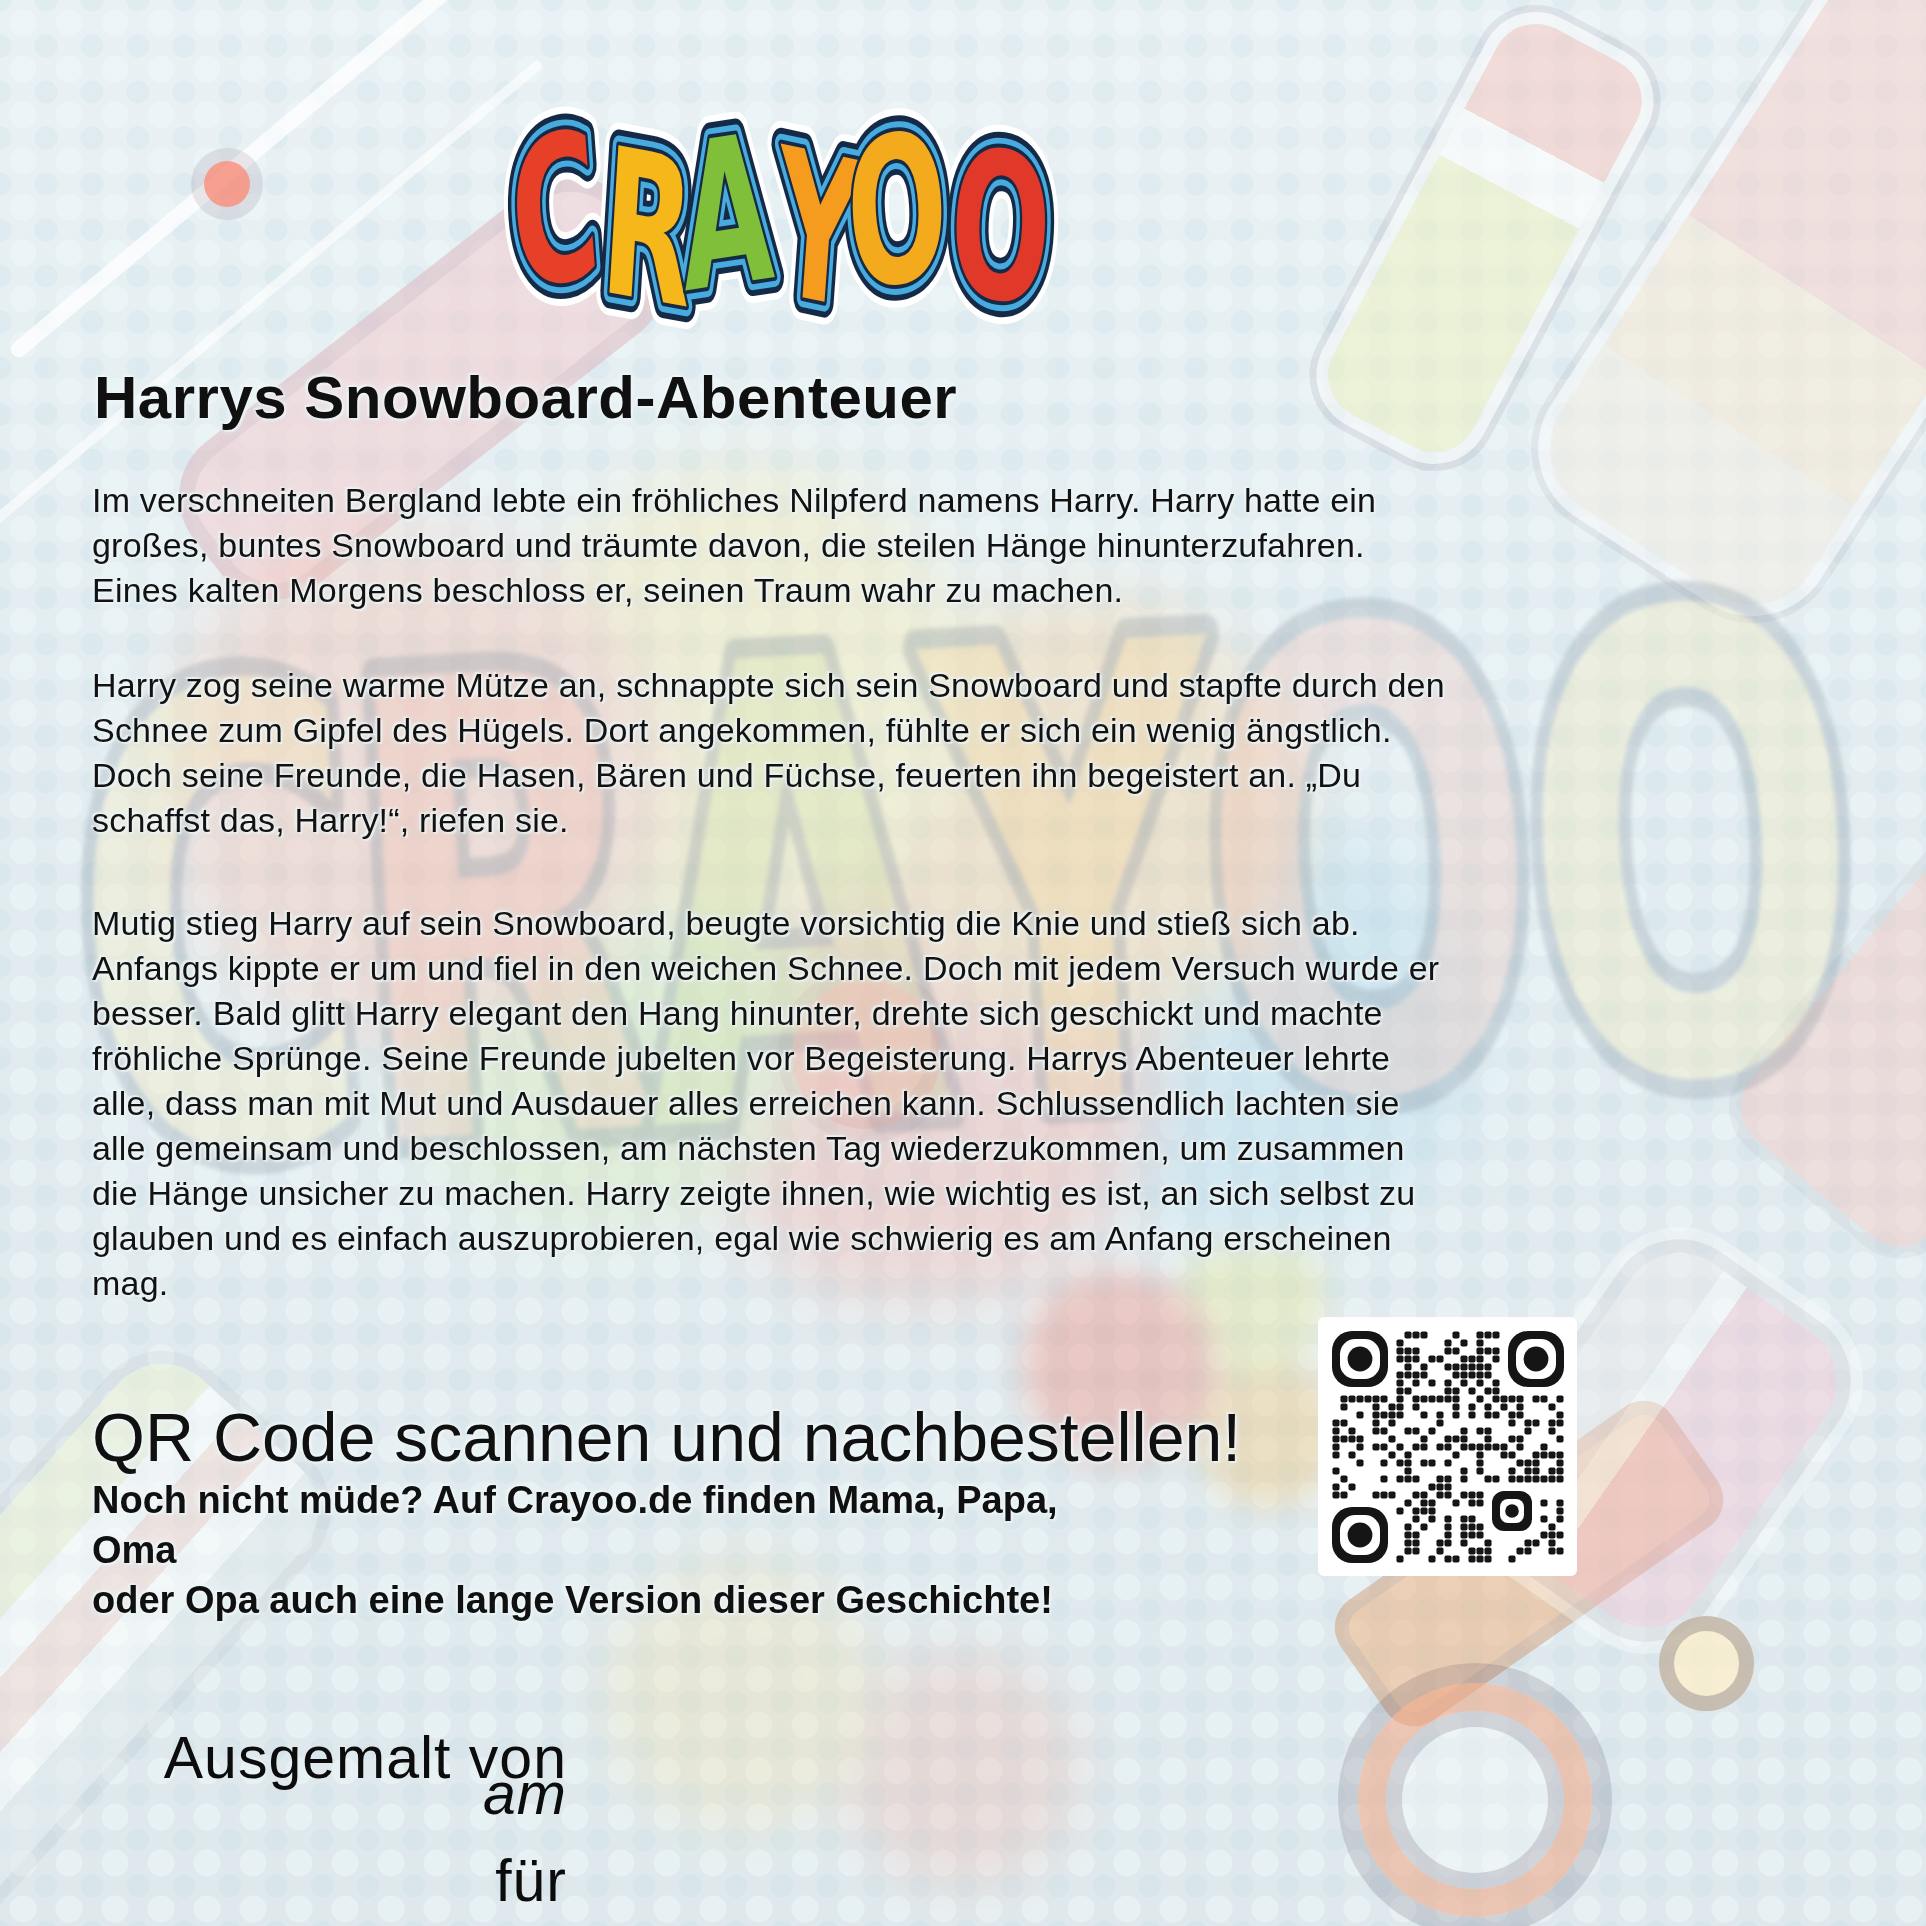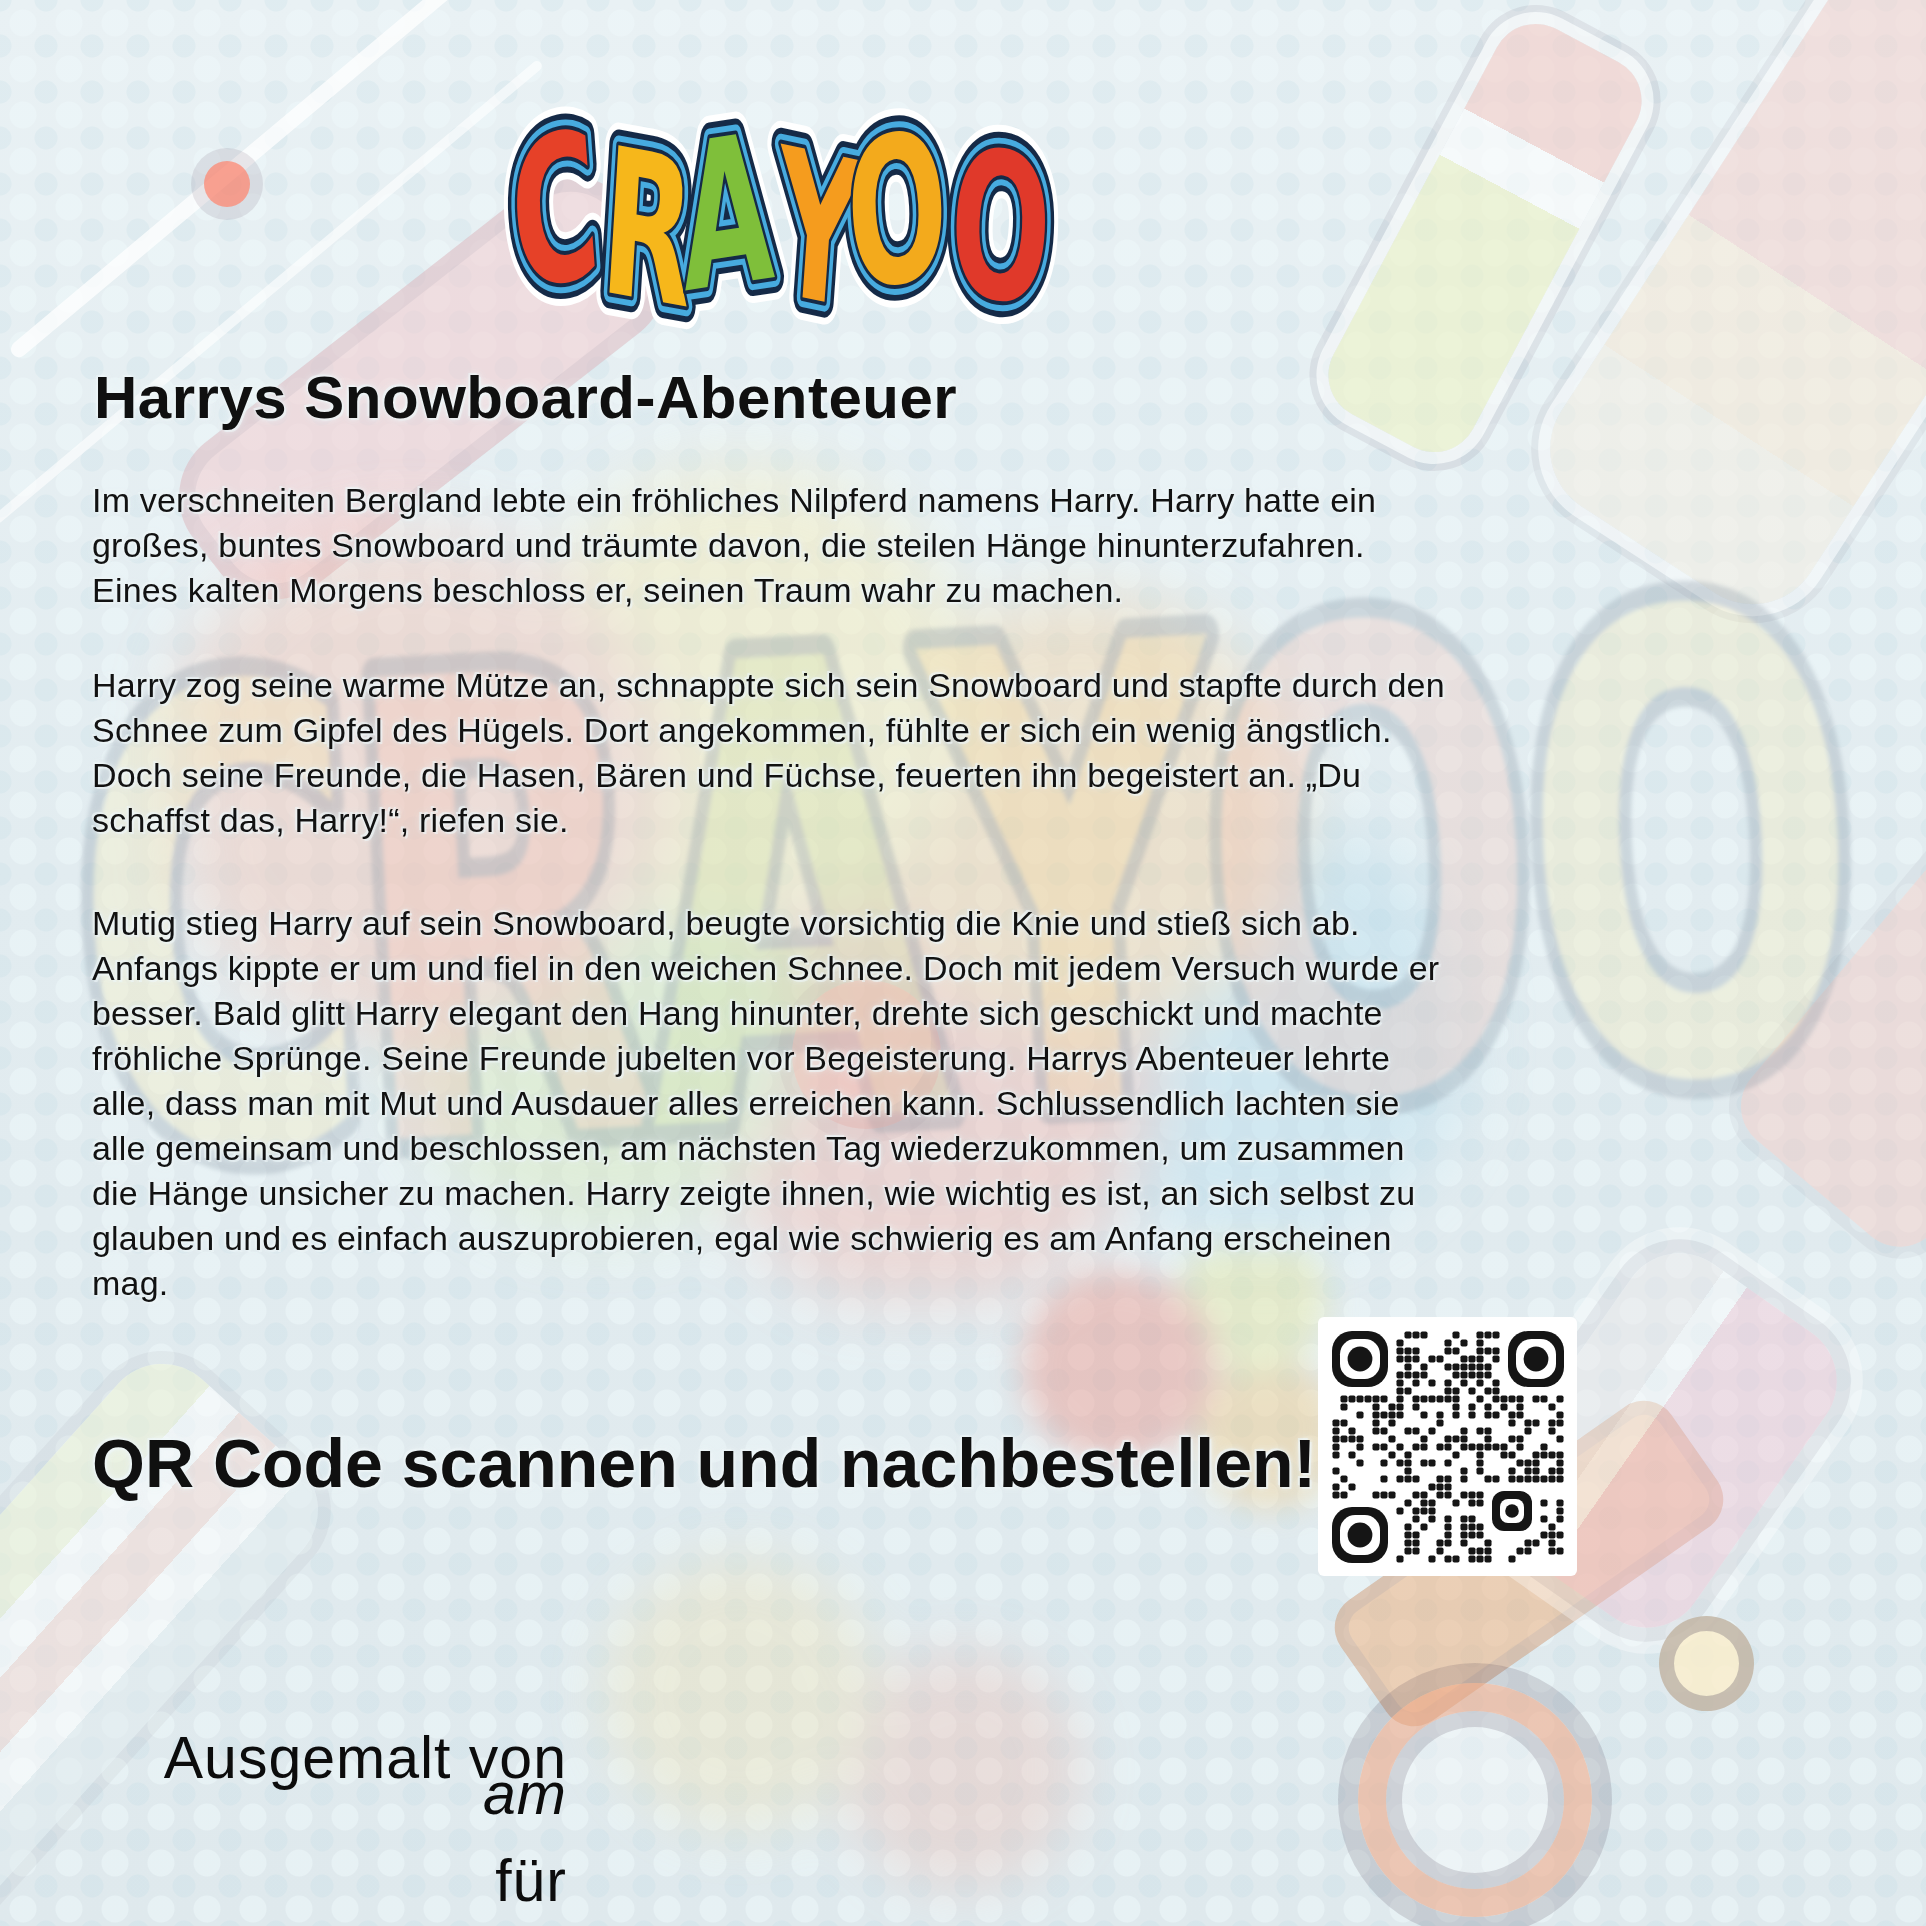--- a/index.html
+++ b/index.html
@@ -75,21 +75,21 @@
         2px 2px 0 rgba(238,246,248,.6),-2px -2px 0 rgba(238,246,248,.6);}
   #logo-svg{left:450px;top:61px;width:663px;height:287px;}
   #story-title{left:94px;top:347px;width:1376px;
     font-size:60px;font-weight:800;letter-spacing:0.5px;margin-top:16px;}
   .para{left:92px;width:1358px;font-size:34px;line-height:45px;letter-spacing:0.2px;
     color:#121212;}
   #para-1{top:444px;}
   #para-2{top:629px;}
   #para-3{top:853px;margin-top:48px;}
   #cta-heading{left:92px;top:1303px;font-size:103px;font-weight:800;letter-spacing:2px;}
-  #cta-subheading{left:92px;top:1398px;font-size:68px;font-weight:700;letter-spacing:0px;margin-top:26px;}
+  #cta-subheading{left:92px;top:1398px;font-size:68px;font-weight:400;letter-spacing:0px;}
   #cta-note{left:92px;top:1475px;width:970px;font-size:38px;font-weight:700;line-height:50px;}
   #qr-box{left:1318px;top:1317px;width:259px;height:259px;background:#ffffff;
     border-radius:6px;display:flex;align-items:center;justify-content:center;}
   .fillin{font-size:59px;letter-spacing:1px;color:#0c0c0c;text-align:right;right:1360px;}
   #fillin-von{top:1724px;}
   #fillin-am{top:1760px;font-style:italic;}
   #fillin-fuer{top:1847px;}
 </style>
 </head>
 <body>
@@ -130,20 +130,24 @@
         <text x="566" y="232" text-anchor="middle" font-family="DejaVu Sans, sans-serif" font-weight="bold" font-size="205" letter-spacing="-8" stroke="#152a47" stroke-width="8" stroke-linejoin="round" stroke-linecap="round" paint-order="stroke"><tspan rotate="-7" fill="#e64128">C</tspan><tspan rotate="6" fill="#f6b71b">R</tspan><tspan rotate="-5" fill="#7fbf3a">A</tspan><tspan rotate="7" fill="#f59c1e">Y</tspan><tspan rotate="-6" fill="#f3aa1c">O</tspan><tspan rotate="5" fill="#e0392a">O</tspan></text>
       </g>
   </svg>
 
   <div class="content halo" id="story-title">Harrys Snowboard-Abenteuer</div>
   <p class="content para halo" id="para-2">Harry zog seine warme Mütze an, schnappte sich sein Snowboard und stapfte durch den Schnee zum Gipfel des Hügels. Dort angekommen, fühlte er sich ein wenig ängstlich. Doch seine Freunde, die Hasen, Bären und Füchse, feuerten ihn begeistert an. „Du schaffst das, Harry!“, riefen sie.</p>
   <p class="content para halo" id="para-1">Im verschneiten Bergland lebte ein fröhliches Nilpferd namens Harry. Harry hatte ein großes, buntes Snowboard und träumte davon, die steilen Hänge hinunterzufahren. Eines kalten Morgens beschloss er, seinen Traum wahr zu machen.</p>
   <p class="content para halo" id="para-3">Mutig stieg Harry auf sein Snowboard, beugte vorsichtig die Knie und stieß sich ab. Anfangs kippte er um und fiel in den weichen Schnee. Doch mit jedem Versuch wurde er besser. Bald glitt Harry elegant den Hang hinunter, drehte sich geschickt und machte fröhliche Sprünge. Seine Freunde jubelten vor Begeisterung. Harrys Abenteuer lehrte alle, dass man mit Mut und Ausdauer alles erreichen kann. Schlussendlich lachten sie alle gemeinsam und beschlossen, am nächsten Tag wiederzukommen, um zusammen die Hänge unsicher zu machen. Harry zeigte ihnen, wie wichtig es ist, an sich selbst zu glauben und es einfach auszuprobieren, egal wie schwierig es am Anfang erscheinen mag.</p>
 
   <div class="content halo" id="cta-subheading">QR Code scannen und nachbestellen!</div>
+  <div class="content halo" id="cta-note">
+    <div>Noch nicht müde? Auf Crayoo.de finden Mama, Papa, Oma</div>
+    <div>oder Opa auch eine lange Version dieser Geschichte!</div>
+  </div>
 
   <div class="content" id="qr-box">
     <svg id="qr-svg" width="232" height="232" viewBox="0 0 234 234">
         <rect x="0" y="0" width="56.48275862068965" height="56.48275862068965" rx="20.17241379310345" fill="#151515"></rect>
         <rect x="8.068965517241379" y="8.068965517241379" width="40.3448275862069" height="40.3448275862069" rx="15.33103448275862" fill="#ffffff"></rect>
         <circle cx="28.241379310344826" cy="28.241379310344826" r="12.506896551724138" fill="#151515"></circle>
         <rect x="177.51724137931035" y="0" width="56.48275862068965" height="56.48275862068965" rx="20.17241379310345" fill="#151515"></rect>
         <rect x="185.58620689655172" y="8.068965517241379" width="40.3448275862069" height="40.3448275862069" rx="15.33103448275862" fill="#ffffff"></rect>
         <circle cx="205.75862068965517" cy="28.241379310344826" r="12.506896551724138" fill="#151515"></circle>
         <rect x="0" y="177.51724137931035" width="56.48275862068965" height="56.48275862068965" rx="20.17241379310345" fill="#151515"></rect>

